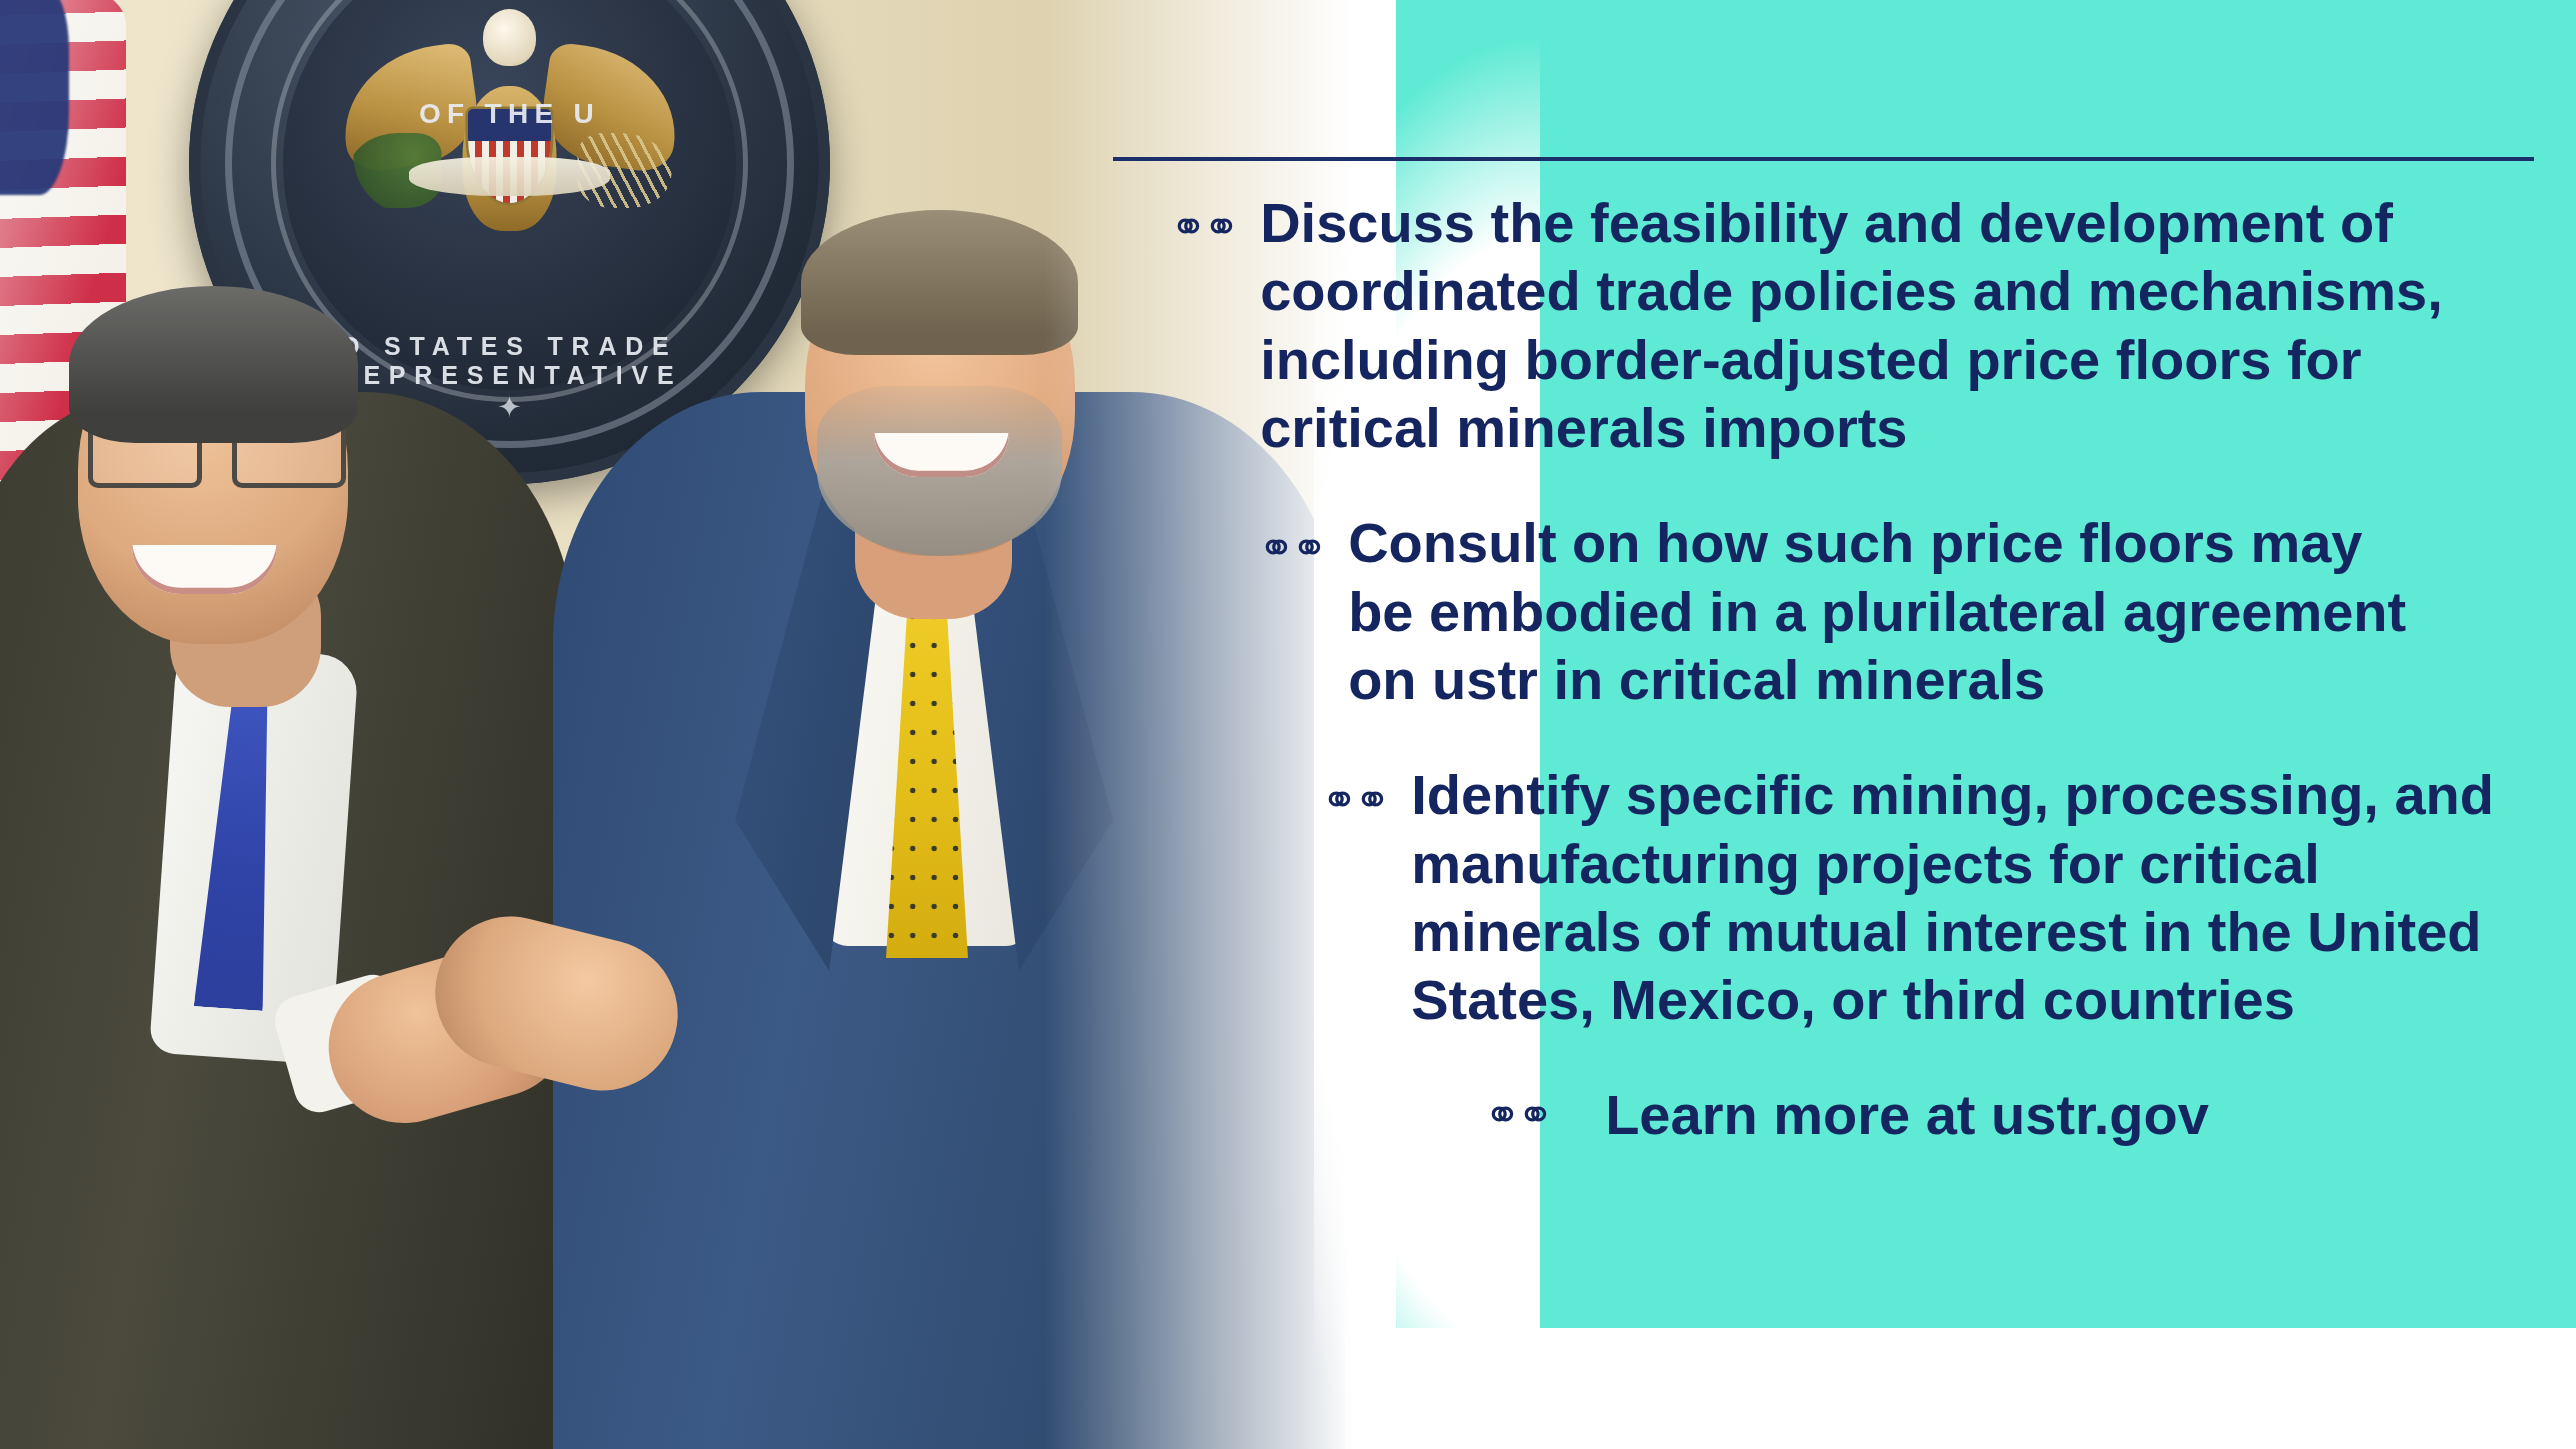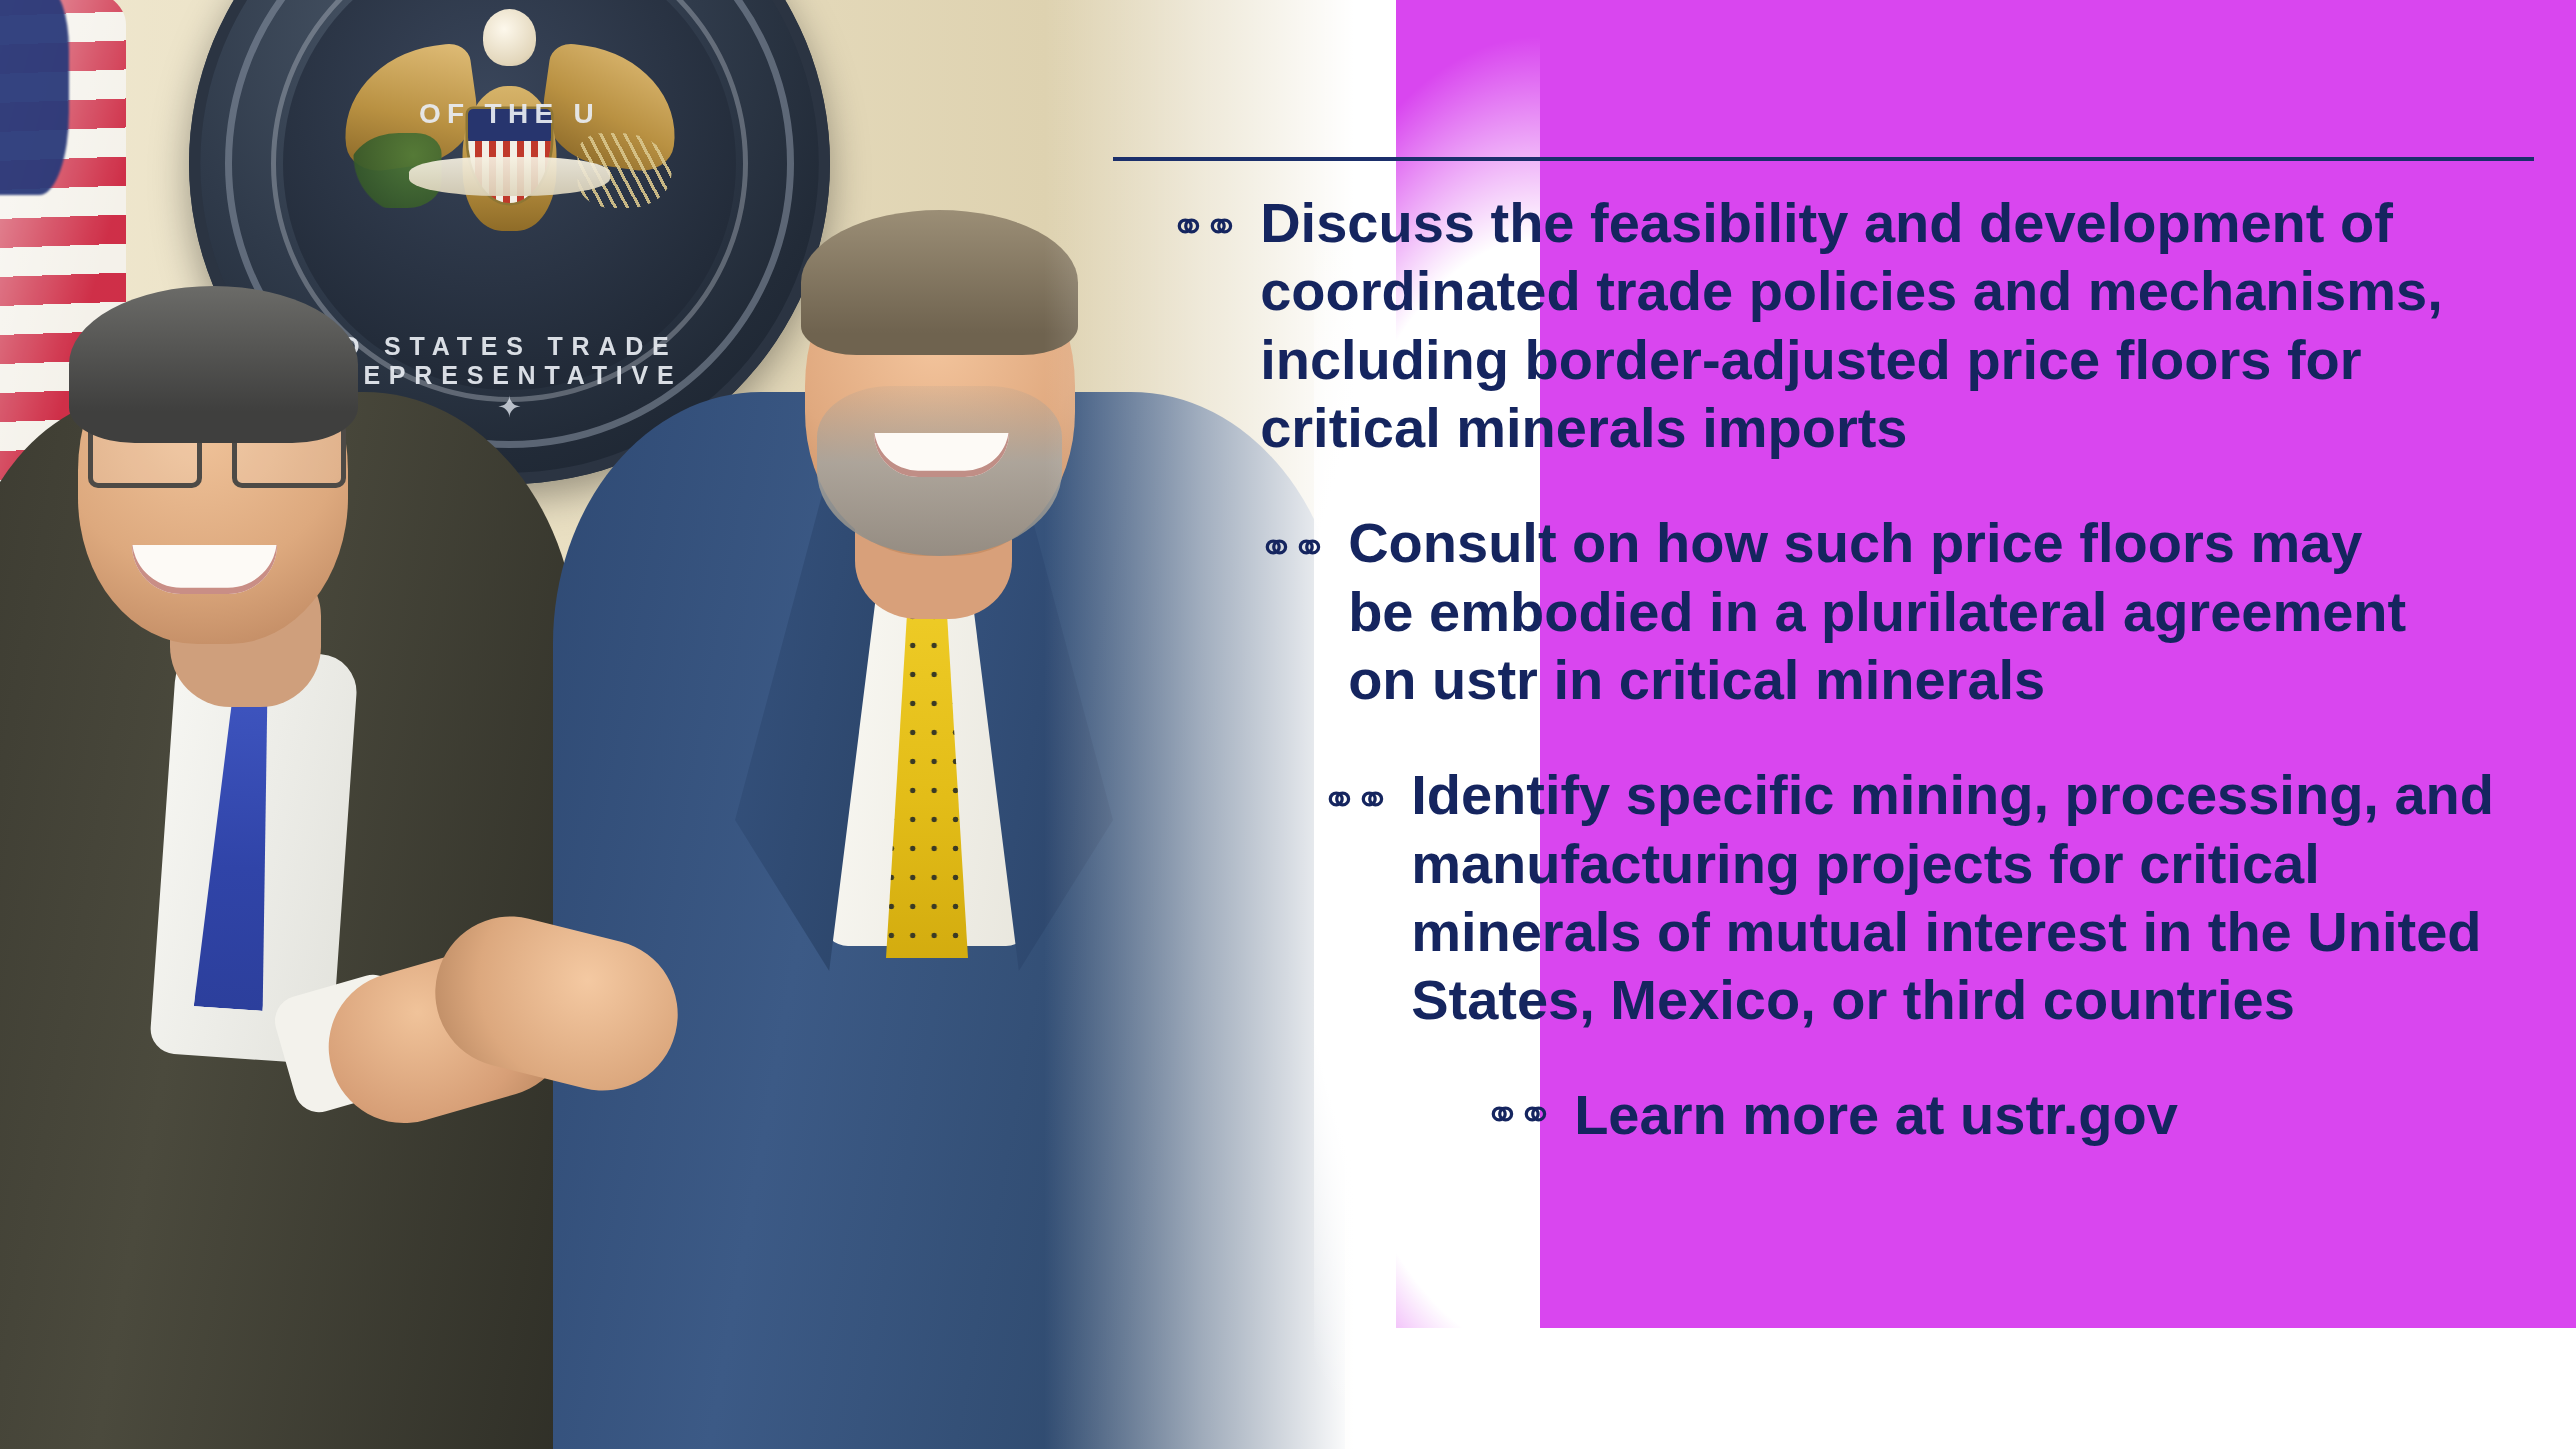--- a/index.html
+++ b/index.html
@@ -10,21 +10,21 @@
   body {
     width: 2576px;
     height: 1449px;
     overflow: hidden;
     font-family: "Liberation Sans", sans-serif;
   }
   .canvas {
     position: relative;
     width: 2576px;
     height: 1328px;
-    background: #d946ef;
+    background: #5eead4;
   }
 
   
   .photo {
     position: absolute;
     left: 0;
     top: 0;
     width: 1396px;
     height: 1449px;
     overflow: hidden;
@@ -492,21 +492,21 @@
   .bullet .text {
     color: #15255f;
     font-weight: bold;
     font-size: 56px;
     line-height: 1.22;
   }
   .b1 { padding-left: 101px; padding-right: 69px; }
   .b2 { padding-left: 189px; padding-right: 145px; }
   .b3 { padding-left: 252px; padding-right: 44px; }
   .b4 { padding-left: 415px; margin-bottom: 0; }
-  .b4 .text { white-space: nowrap; }
+  .b4 .text { white-space: nowrap; margin-left: 31px; }
   .b4 .glyph { margin-top: 11.3px; }
 </style>
 </head>
 <body>
 
 <div class="canvas">
 
   <div class="photo">
     <div class="wall"></div>
     <div class="flag"></div>

